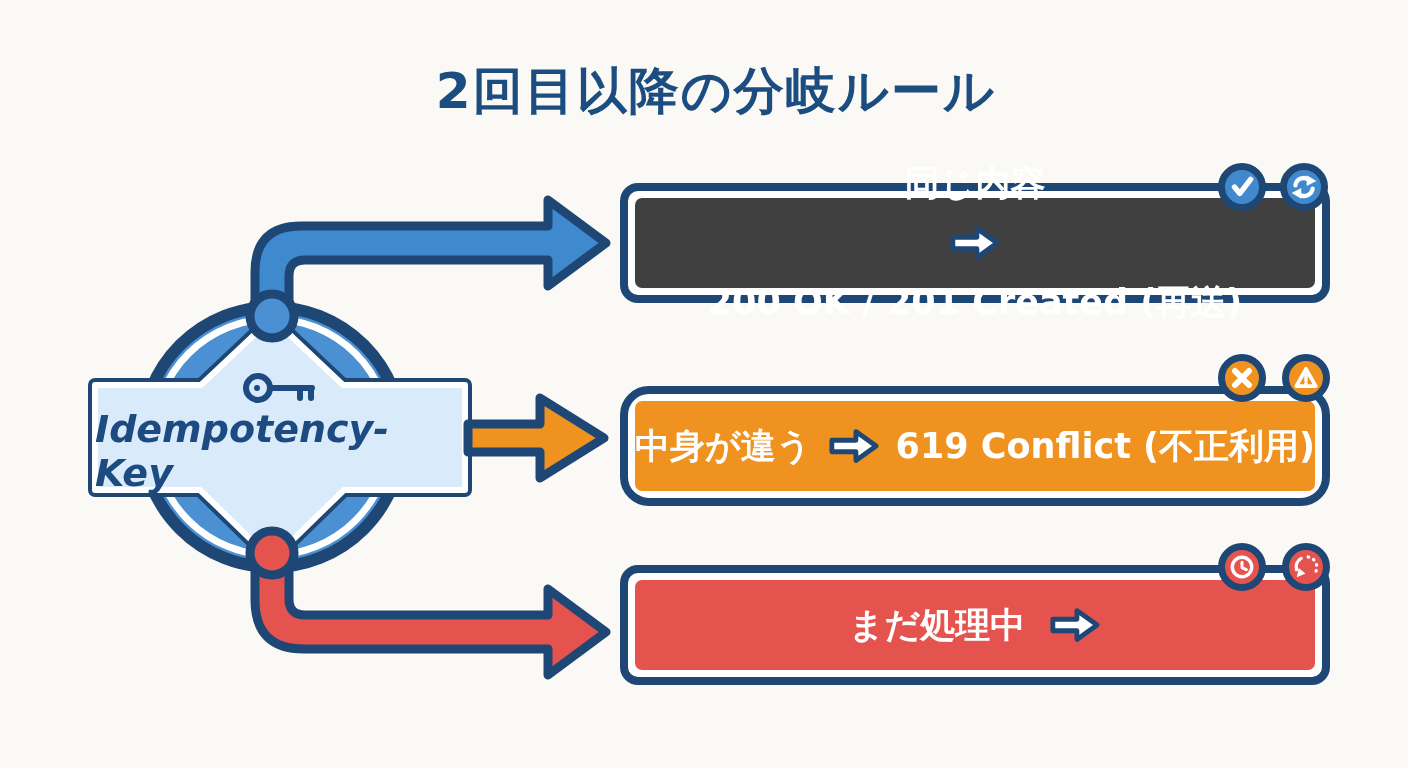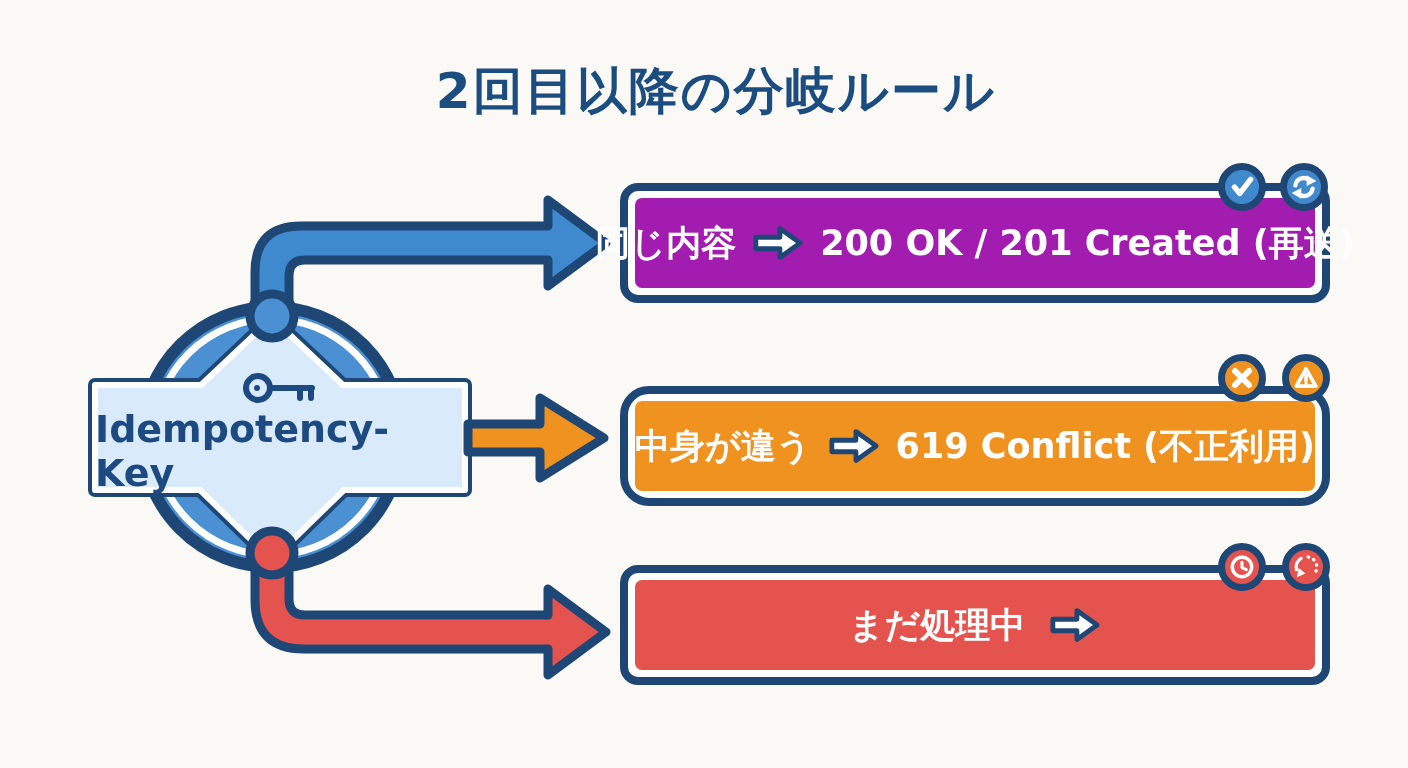--- a/index.html
+++ b/index.html
@@ -29,20 +29,21 @@
     position: absolute;
     left: 95px; top: 385px;
     width: 370px; height: 105px;
     display: flex;
     align-items: center;
     justify-content: center;
     padding-top: 26px;
     font-size: 38px;
     font-weight: 800;
     color: #1d4a80;
+    font-style: italic;
   }
 
   .card {
     position: absolute;
     left: 620px;
     width: 710px; height: 120px;
     border: 8px solid #1e4775;
     border-radius: 18px;
     background: #ffffff;
     padding: 7px;
@@ -55,21 +56,21 @@
     border-radius: 7px;
     display: flex;
     align-items: center;
     justify-content: center;
     gap: 16px;
     color: #ffffff;
     font-size: 35px;
     font-weight: 800;
     white-space: nowrap;
   }
-  .fill-blue   { background: #a21caf; }
+  .fill-blue   { background: #404040; flex-direction: column; }
   .fill-orange { background: #f0921f; }
   .fill-red    { background: #e5534f; gap: 24px; }
   .mini-arrow { flex: 0 0 auto; display: block; }
 
   .badge {
     position: absolute;
     width: 48px; height: 48px;
     border: 7px solid #1e4775;
     border-radius: 50%;
     display: flex;

